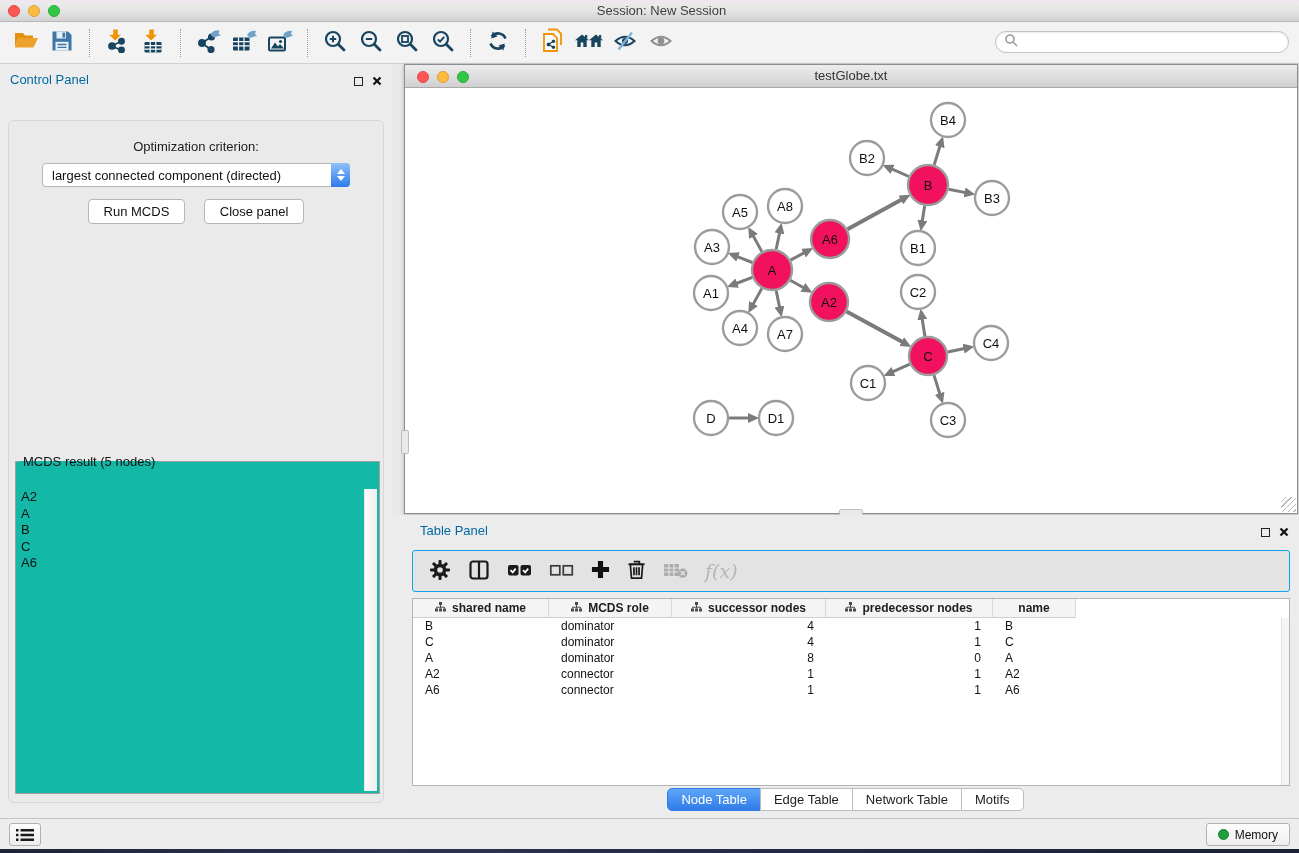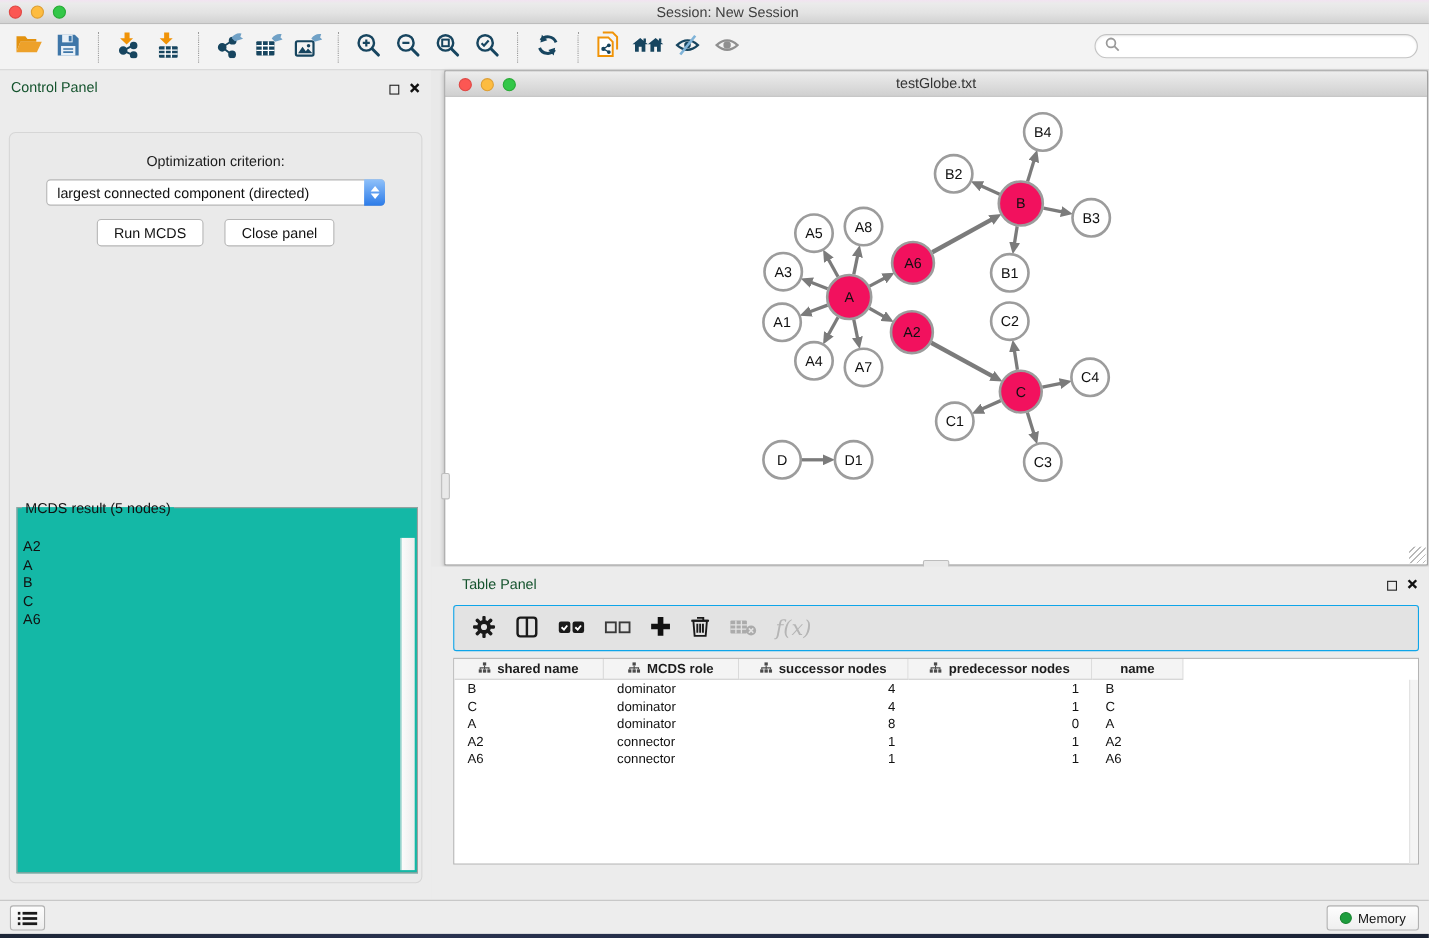--- a/index.html
+++ b/index.html
@@ -27,21 +27,21 @@
   .tb-sep { width:0; height:28px; border-left:1px dotted #9b9b9b; margin:0 9px; }
   .searchbox { position:absolute; right:10px; top:9px; width:294px; height:22px;
     background:#fff; border:1px solid #c3c3c3; border-radius:12px;
     display:flex; align-items:center; padding-left:8px; box-shadow:inset 0 1px 2px rgba(0,0,0,.08); }
   .searchbox input { border:none; outline:none; flex:1; height:18px; font-size:12px;
     background:transparent; font-family:"Liberation Sans",sans-serif; }
 
   
   .control-panel { position:absolute; left:0; top:64px; width:392px; height:754px; background:#ececec; }
   .panel-head { position:relative; height:30px; }
-  .panel-head .p-title { position:absolute; left:10px; top:8px; font-size:13px; color:#14532d; }
+  .panel-head .p-title { position:absolute; left:10px; top:8px; font-size:13px; color:#0369a1; }
   .panel-icons { position:absolute; right:10px; top:8px; display:flex; gap:9px; align-items:center; }
   .tabs-row { position:absolute; left:0; top:31px; width:100%; text-align:center; }
   .tab { display:inline-block; padding:3px 13px; background:#fff; border:1px solid #bcbcbc;
     font-size:13px; color:#222; margin-left:-1px; }
   .tab:first-child { border-radius:5px 0 0 5px; margin-left:0; }
   .tab:last-child { border-radius:0 5px 5px 0; }
   .tab.active { background:linear-gradient(#5ea6f8,#2f7ce8); color:#fff; border-color:#2f7ce8; }
   .cp-body { position:absolute; left:8px; top:56px; width:376px; height:683px;
     background:#eaeaea; border:1px solid #d6d6d6; border-radius:6px; }
   .opt-label { text-align:center; margin-top:18px; font-size:13px; color:#1c1c1c; }
@@ -610,20 +610,21 @@
           <div class="dt-row">
             <div class="dt-cell al" style="width: 136px;">A6</div>
             <div class="dt-cell al" style="width: 123px;">connector</div>
             <div class="dt-cell ar" style="width: 154px;">1</div>
             <div class="dt-cell ar" style="width: 167px;">1</div>
             <div class="dt-cell al" style="width: 83px;">A6</div>
           </div>
         </div>
       <div class="dt-scroll"></div>
     </div>
+    <div class="tp-tabs"><div class="tab active">Node Table</div><div class="tab">Edge Table</div><div class="tab">Network Table</div><div class="tab">Motifs</div></div>
   </div>
 
   <div class="statusbar">
     <button class="list-btn">
       <svg width="18" height="14" viewBox="0 0 18 14">
           <g fill="#1a1a1a">
             <rect x="0" y="1" width="2.5" height="2.5"></rect>
             <rect x="4.5" y="1" width="13.5" height="2.5"></rect>
             <rect x="0" y="5.75" width="2.5" height="2.5"></rect>
             <rect x="4.5" y="5.75" width="13.5" height="2.5"></rect>

